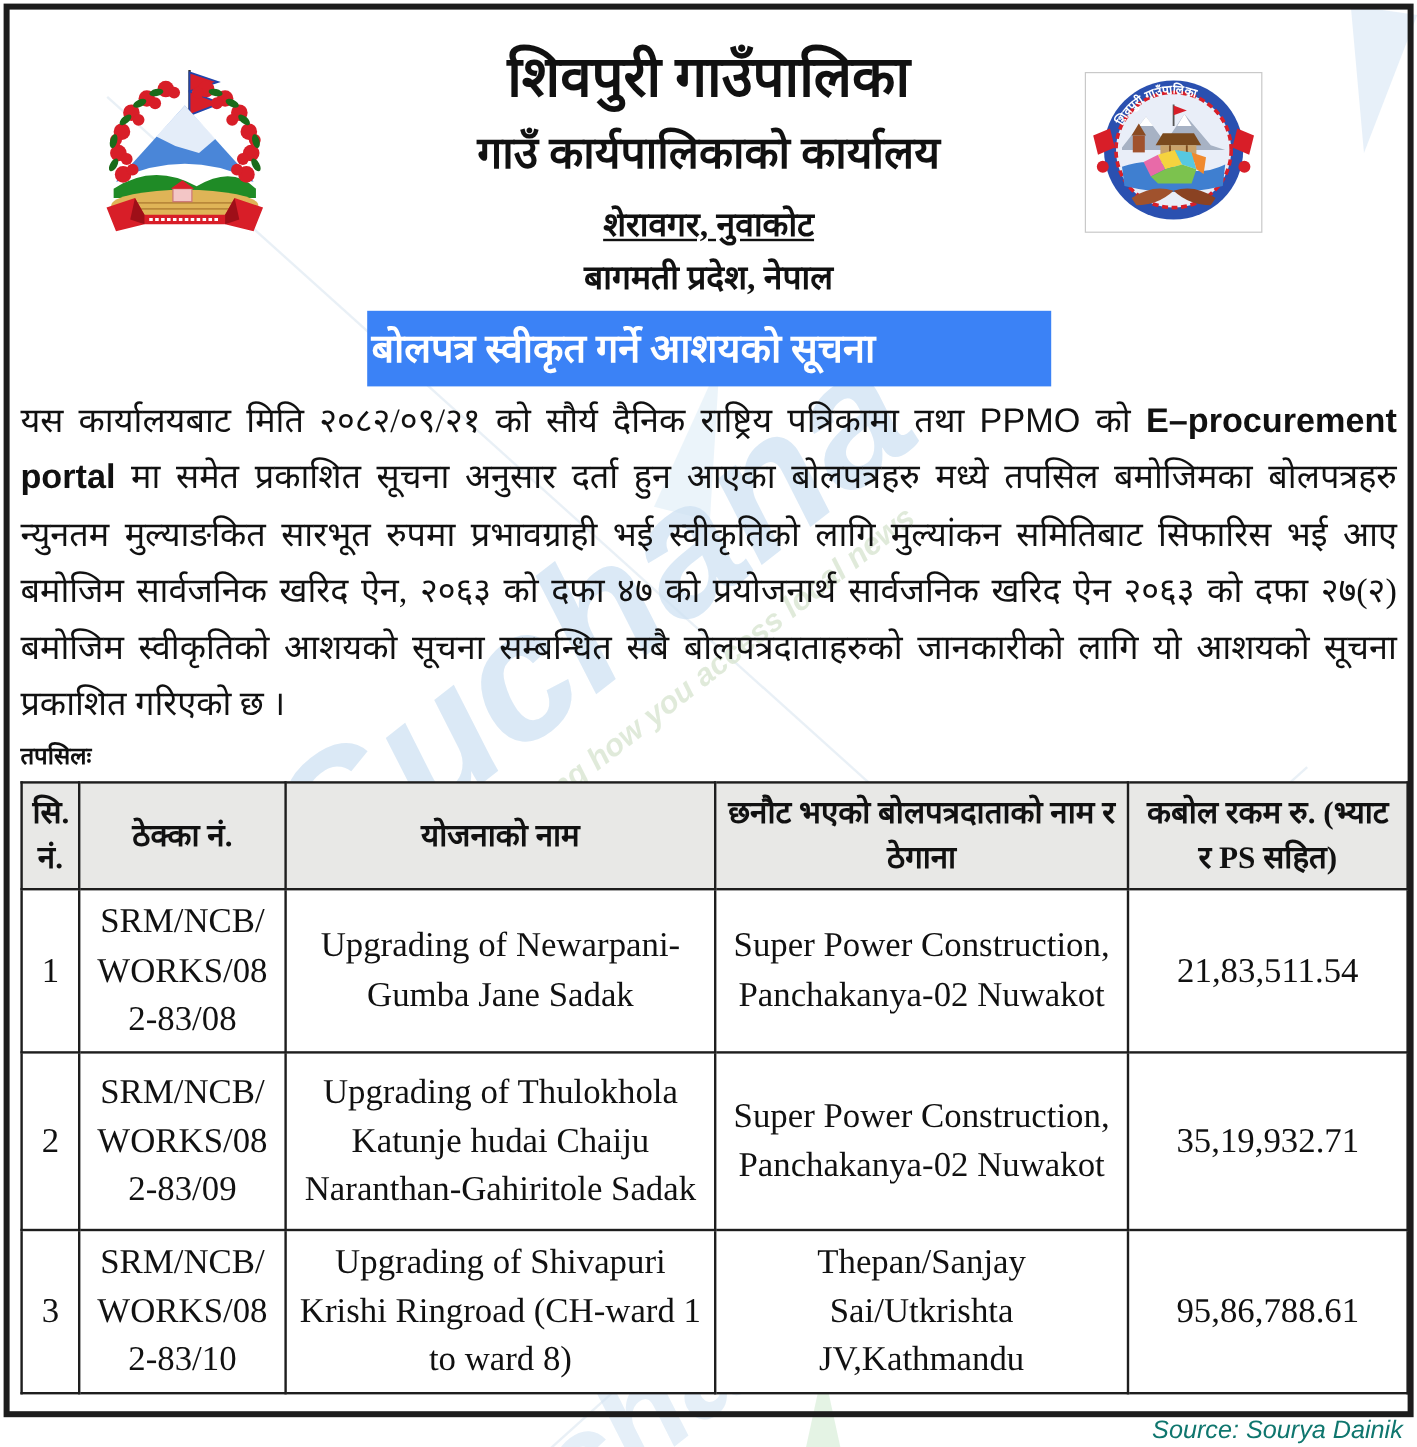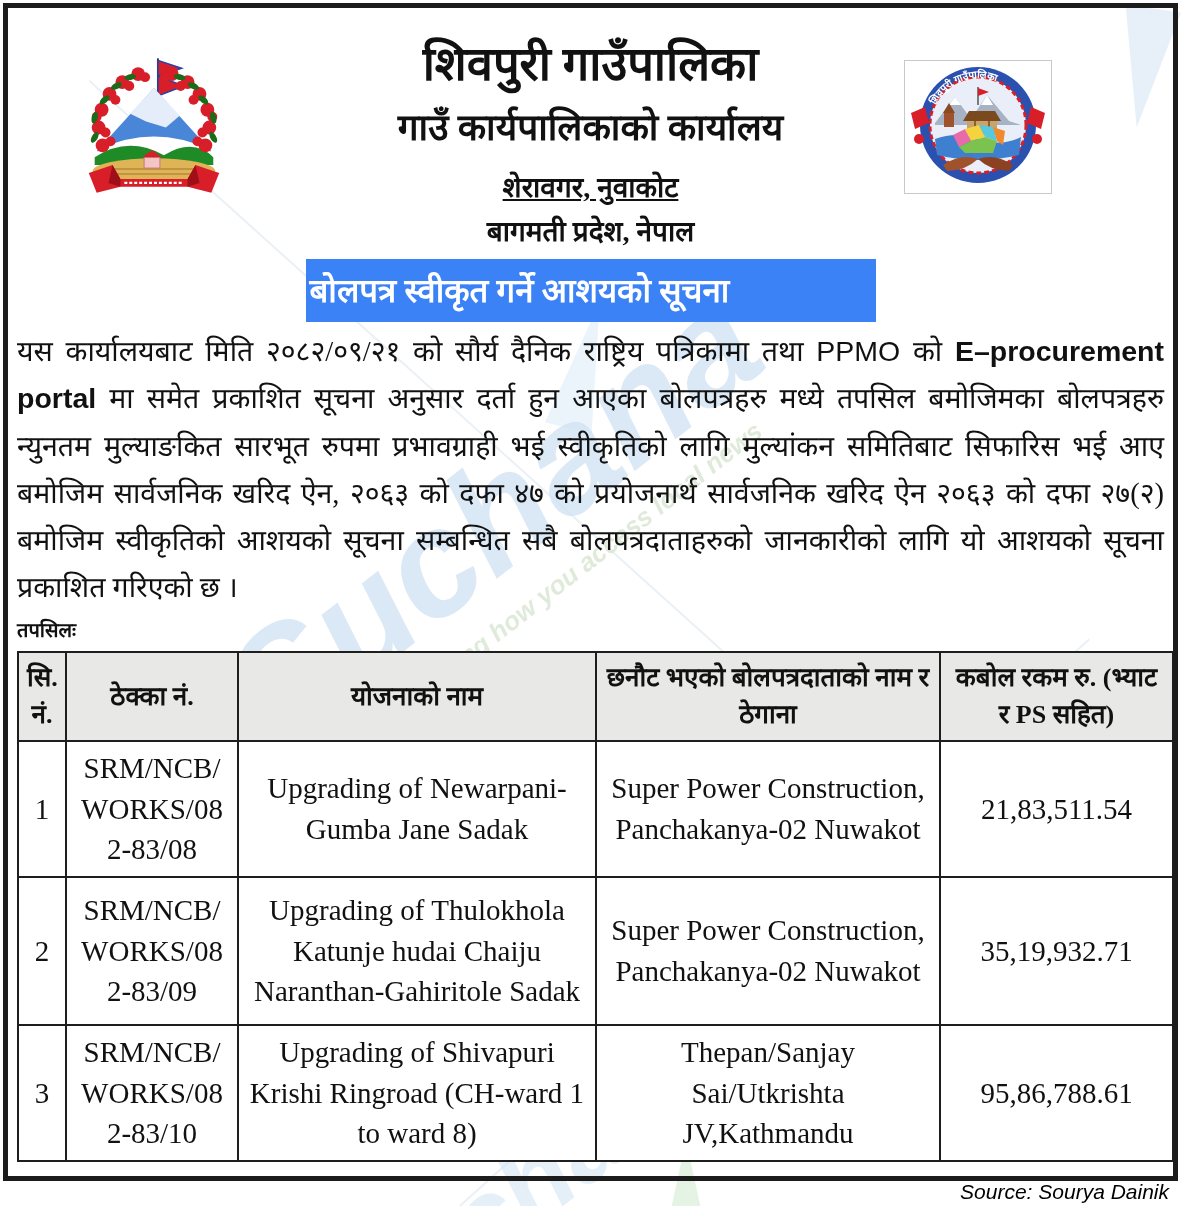--- a/index.html
+++ b/index.html
@@ -64,21 +64,21 @@
   .col-contract{width:172px;}
   .col-project{width:358px;}
   .col-bidder{width:344px;}
   .col-amount{width:233px;}
   .contract-cell span{display:inline-block;max-width:152px;overflow-wrap:anywhere;}
   tr.r1 td{height:104px;}
   tr.r2 td{height:134px;}
   tr.r3 td{height:112px;}
   .source-line{
     position:absolute;right:12px;bottom:2px;z-index:3;
-    font-family:"Liberation Sans",sans-serif;font-style:italic;font-size:21px;color:#000000;
+    font-family:"Liberation Sans",sans-serif;font-style:italic;font-size:21px;color:#0f766e;
   }
 </style>
 </head>
 <body>
 
 <div class="wm-layer">
   <div class="wm-line wm-line1"></div>
   <div class="wm-line wm-line2"></div>
   <div class="wm-tri tri-topright"></div>
   <div class="wm-tri tri-left-green"></div>

